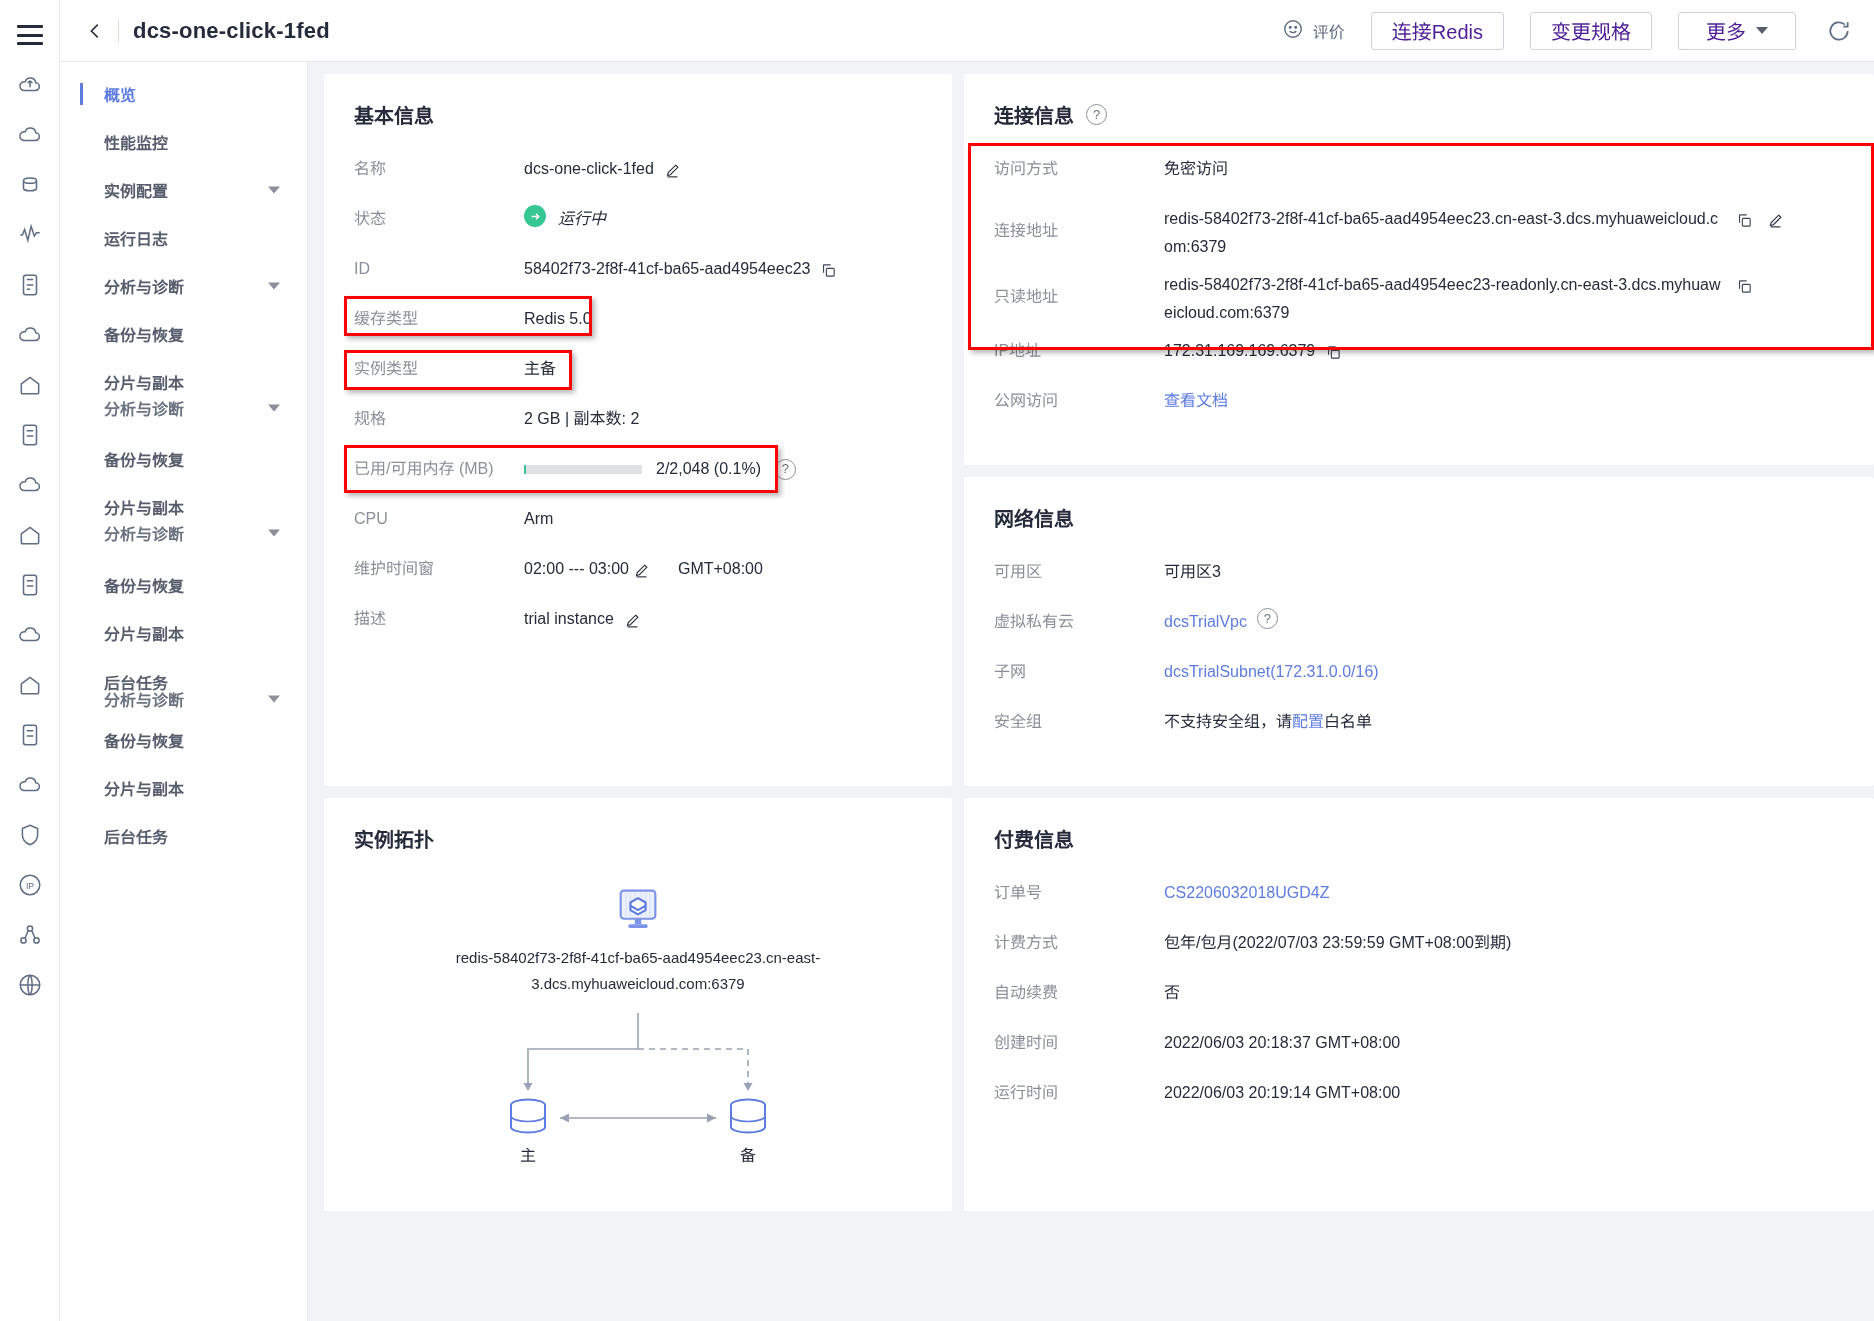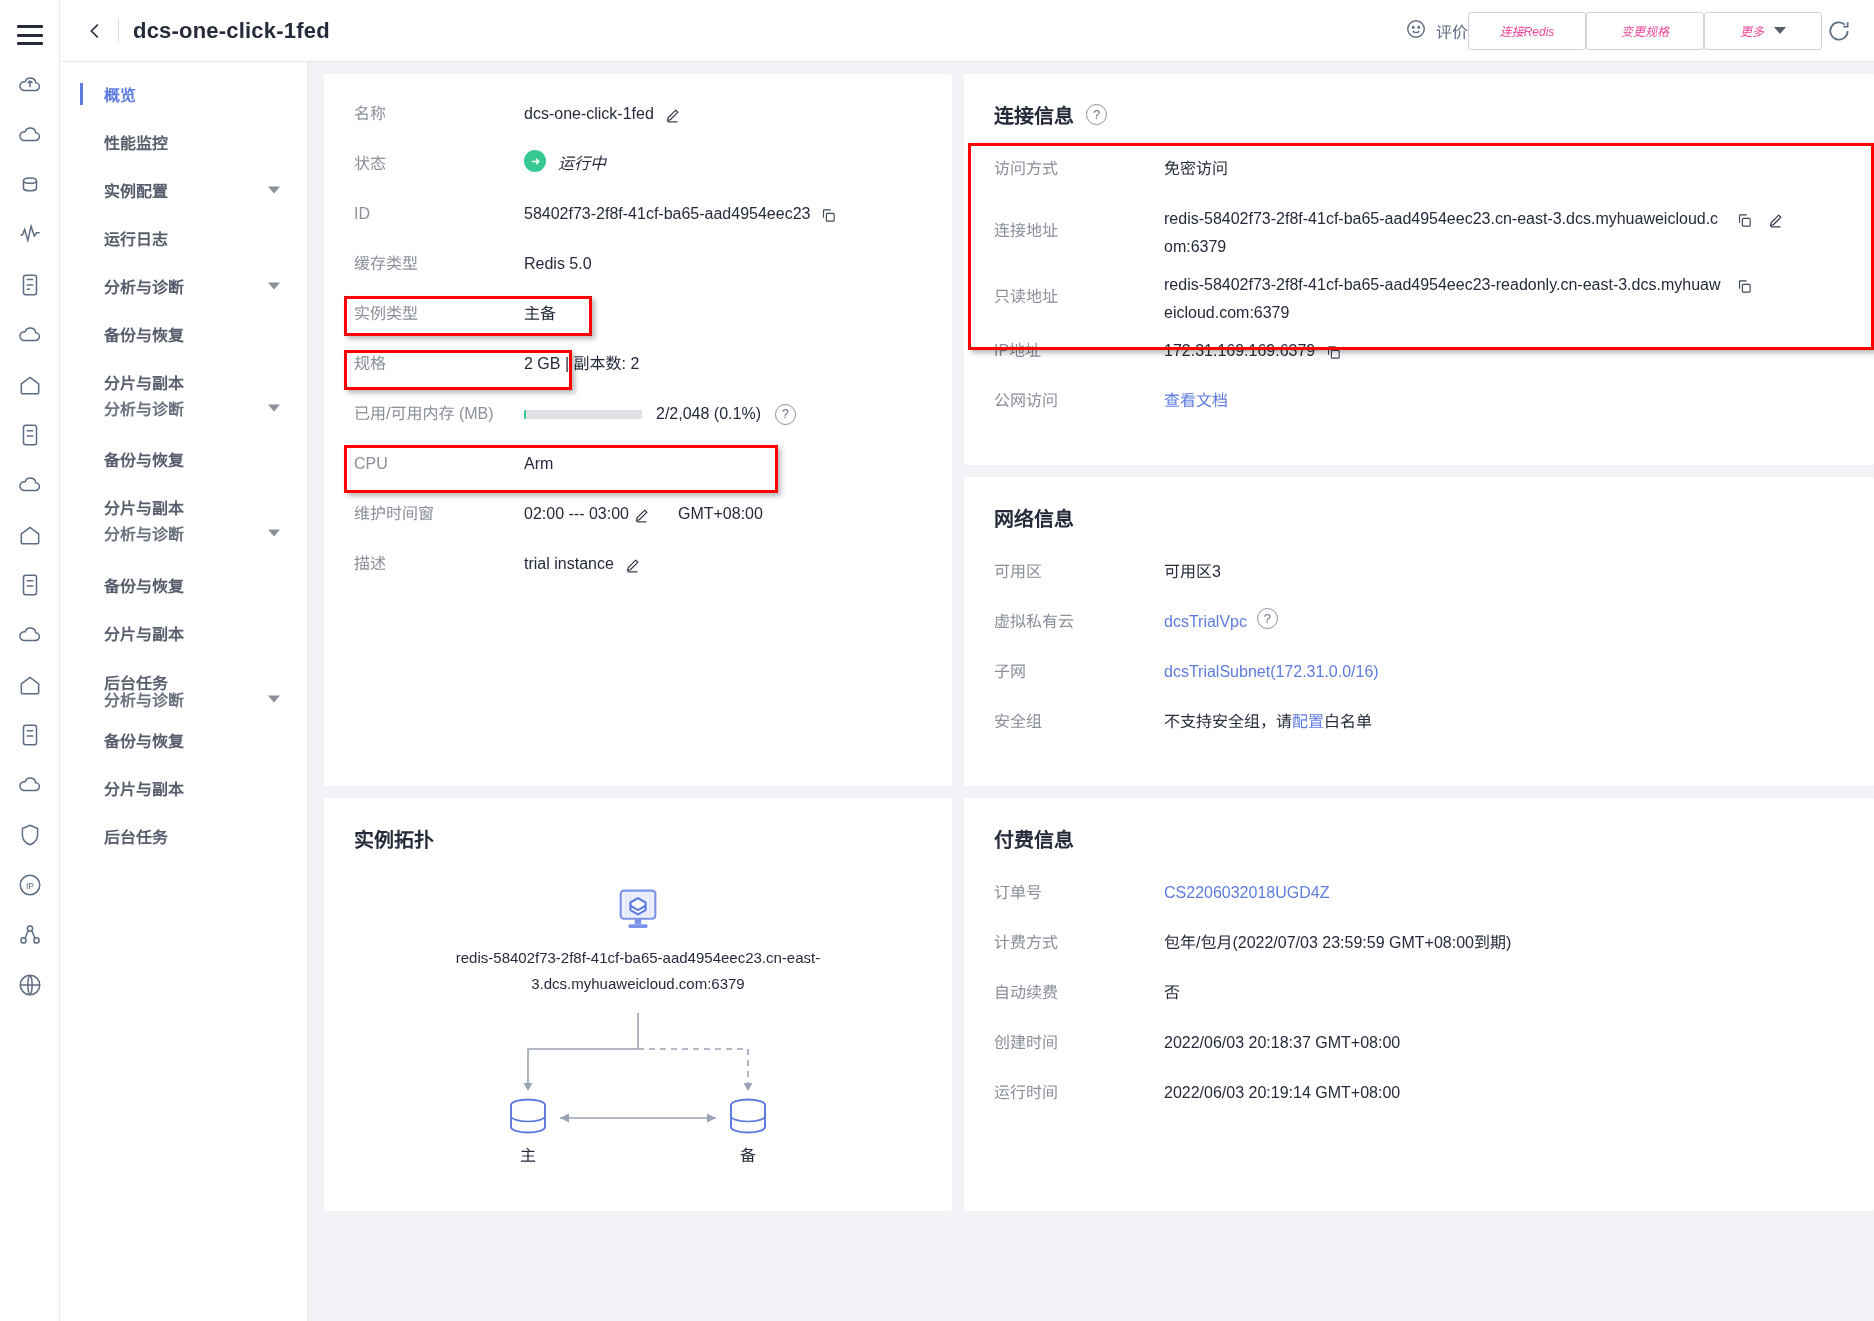--- a/index.html
+++ b/index.html
@@ -35,28 +35,27 @@
   .topbar {
     height: 62px; background: #ffffff; border-bottom: 1px solid #e6e9ee;
     display: flex; align-items: center; padding: 0 18px 0 22px; flex: 0 0 62px;
   }
   .back-chevron {
     width: 26px; height: 26px; display: flex; align-items: center; justify-content: center;
     color: #252b3a; cursor: pointer;
   }
   .topbar-sep { width: 1px; height: 24px; background: #dcdfe6; margin: 0 14px 0 10px; }
   .page-title { font-size: 22px; font-weight: 700; letter-spacing: .2px; }
-  .topbar-right { margin-left: auto; display: flex; align-items: center; gap: 0; }
+  .topbar-right { margin-left: auto; display: flex; align-items: center; gap: 26px; }
   .rate-btn { display: flex; align-items: center; gap: 9px; color: #5e6c84; font-size: 16px; cursor: pointer; }
   .btn {
     height: 38px; min-width: 118px; padding: 0 20px; background: #fff;
-    border: 1px solid #d0d3dc; border-radius: 3px; font-size: 12px; color: #ec4899;
+    border: 1px solid #d0d3dc; border-radius: 3px; font-size: 20px; color: #4c1d95;
     display: flex; align-items: center; justify-content: center; gap: 10px; cursor: pointer;
     font-family: inherit;
-    font-style: italic;
   }
   .caret-down { width: 0; height: 0; border-left: 6px solid transparent; border-right: 6px solid transparent; border-top: 7px solid #5a5f6e; }
   .refresh-btn { width: 34px; height: 34px; display: flex; align-items: center; justify-content: center; color: #5e6c84; cursor: pointer; }
 
   
   .body-row { flex: 1 1 auto; display: flex; min-height: 0; }
 
   
   .leftnav {
     width: 248px; flex: 0 0 248px; background: #fff; border-right: 1px solid #e6e9ee;
@@ -349,20 +348,21 @@
             <span>分片与副本</span>
           </div>
         <div class="nav-item" style="top:752px">
             <span>后台任务</span>
           </div>
       </nav>
 
       <div class="content">
 
         <section class="card card-basic">
+          <h2 class="card-title">基本信息</h2>
 
           <div class="kv">
             <div class="k">名称</div>
             <div class="v">
               <span class="v-text">dcs-one-click-1fed</span>
               <span class="pencil">
                 <svg width="17" height="17" viewBox="0 0 24 24" fill="none" stroke="currentColor" stroke-width="1.6">
                     <path d="M16.5 4.5l3 3L9 18l-4 1 1-4z"></path>
                     <path d="M5 21h14"></path>
                   </svg>

